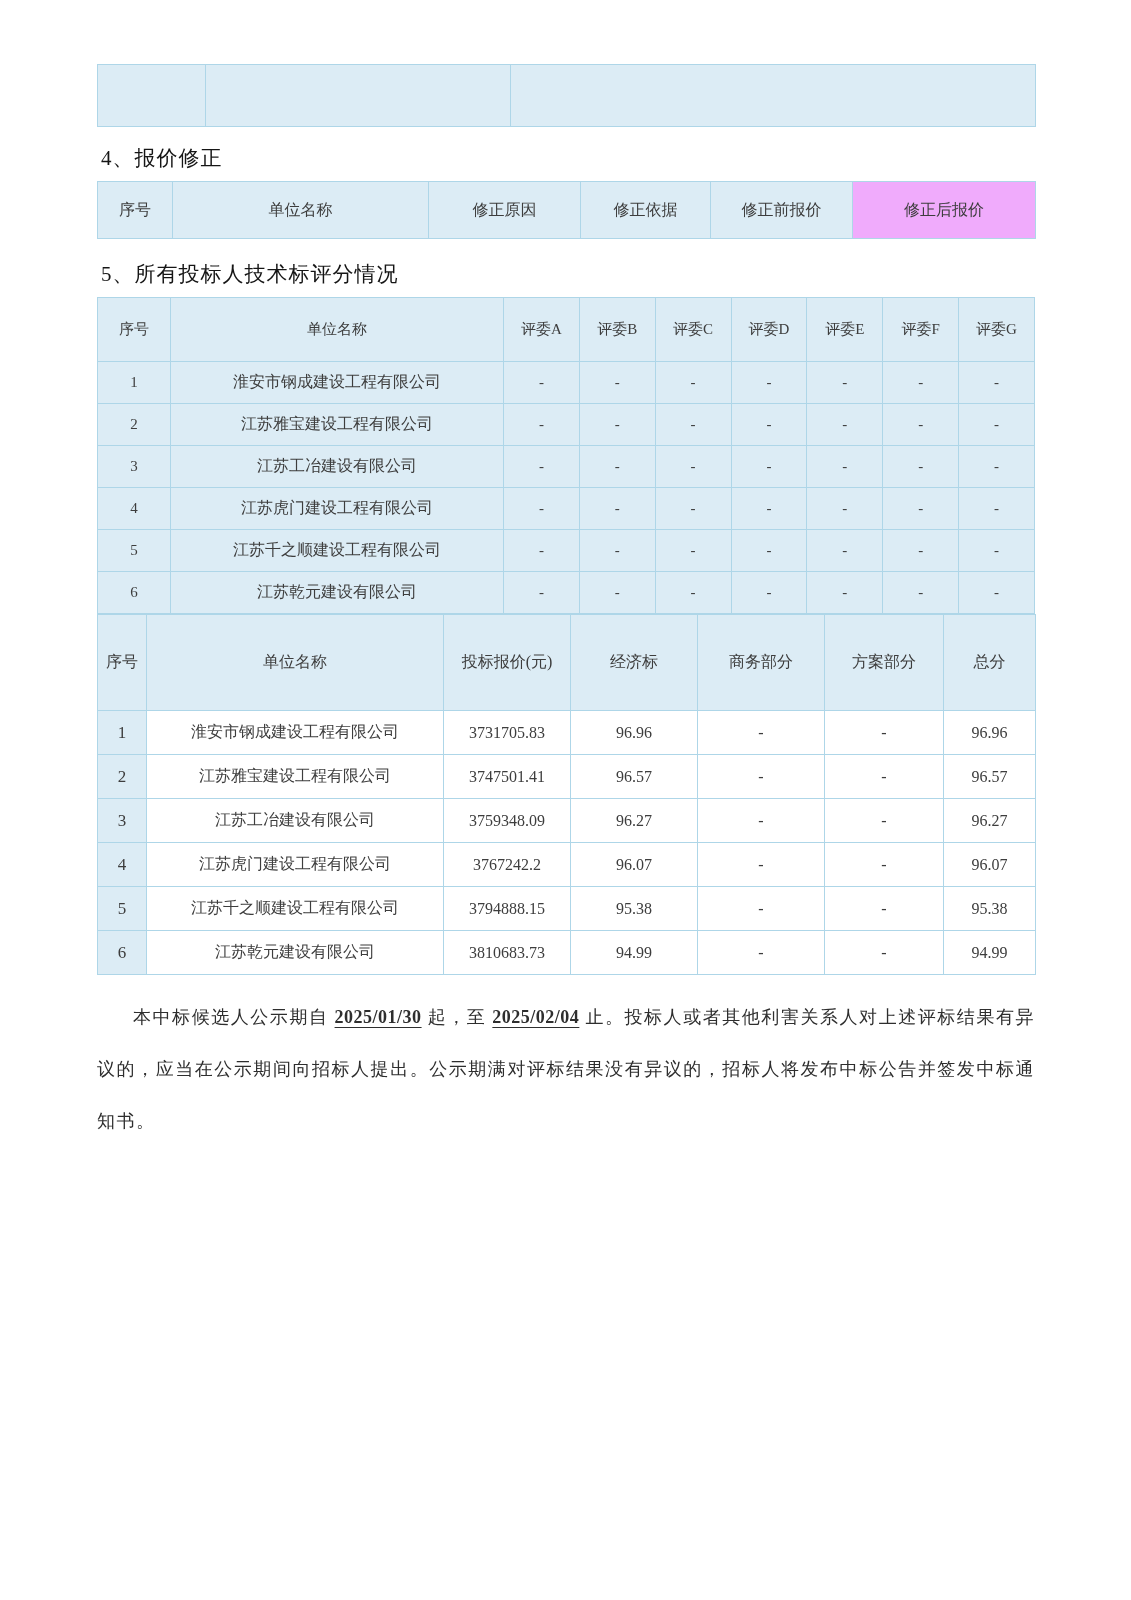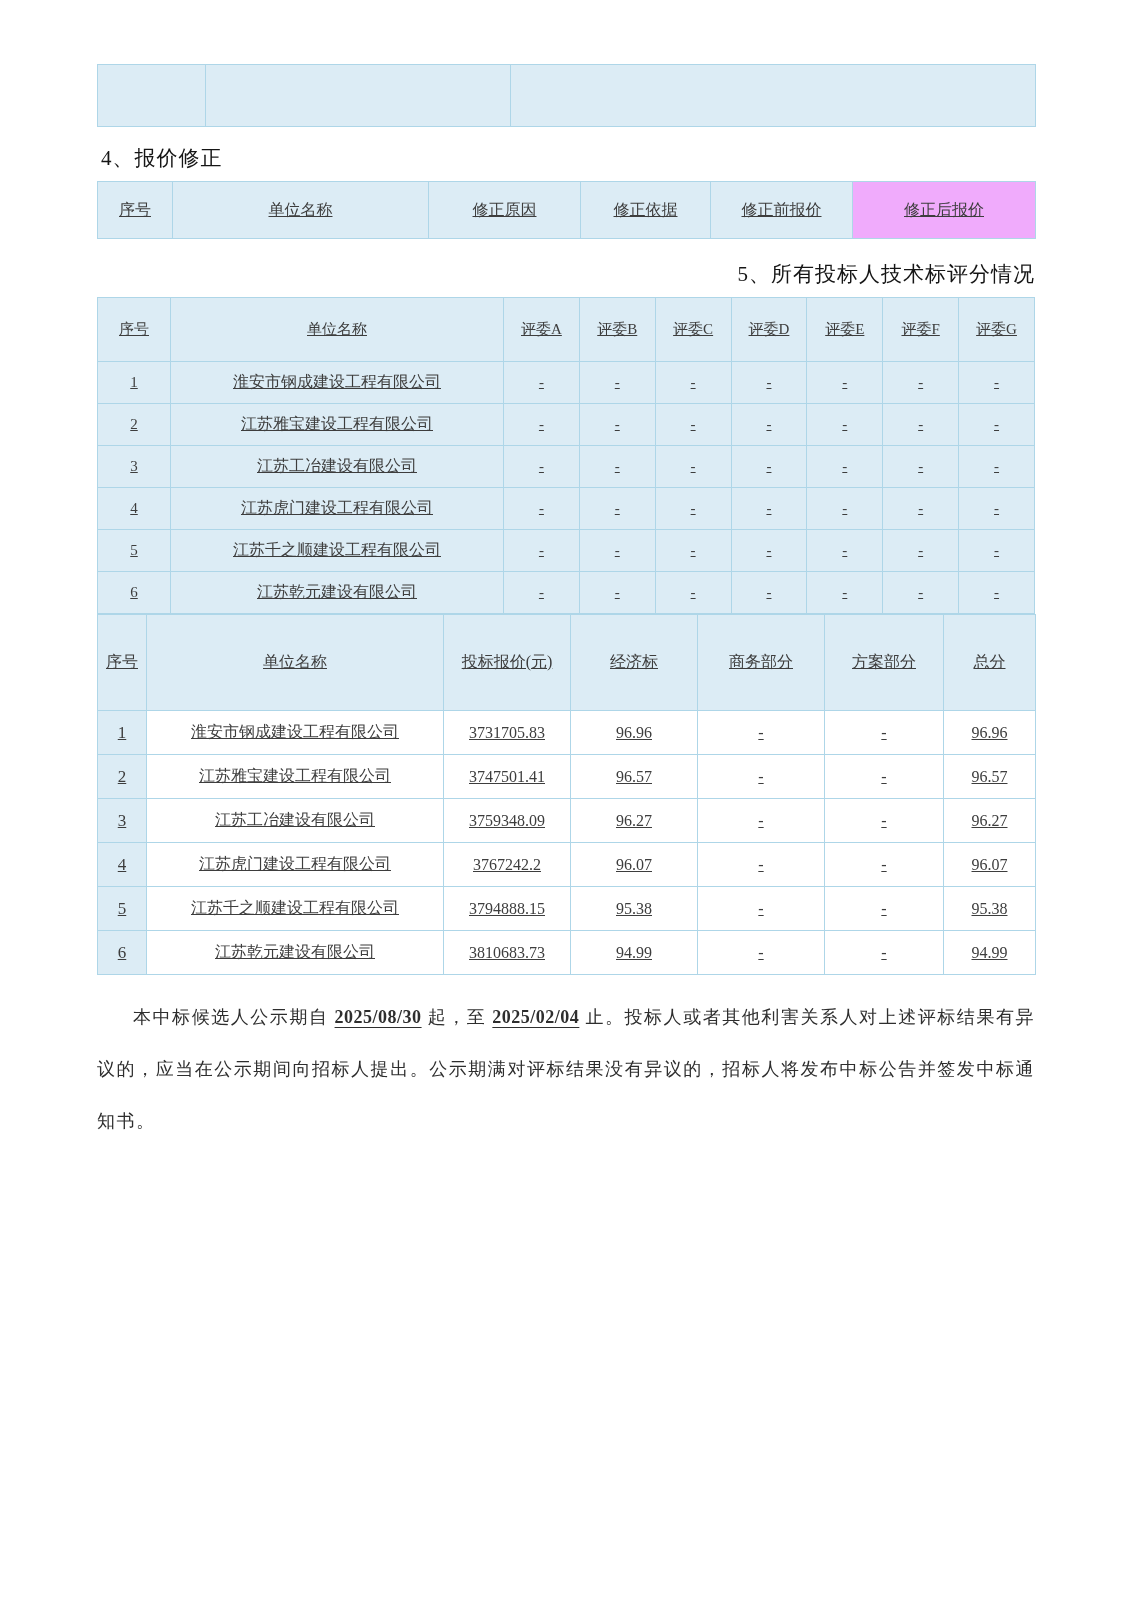--- a/index.html
+++ b/index.html
@@ -5,38 +5,38 @@
   * { box-sizing: border-box; margin: 0; padding: 0; }
   html, body { background: #ffffff; }
   body {
     width: 1131px; height: 1600px;
     font-family: "Liberation Serif", "DejaVu Serif", serif;
     color: #3d3d3d;
     overflow: hidden;
   }
   .page { padding: 64px 96px 0 97px; }
 
-  table { border-collapse: collapse; table-layout: fixed; width: 938px; text-decoration: underline; }
+  table { border-collapse: collapse; table-layout: fixed; width: 938px; }
   th, td {
     border: 1px solid #aed6e8;
     text-align: center; vertical-align: middle;
     font-weight: normal; font-size: 16px;
     overflow: hidden; white-space: nowrap;
   }
 
   
   .top-table td { height: 62px; background: #dcecf5; }
 
   
   h2 {
     font-size: 21px; font-weight: normal; color: #151515;
     letter-spacing: 1px;
   }
   .h4 { margin: 17px 0 9px 4px; }
-  .h5 { margin: 21px 0 9px 4px; text-align: right; }
+  .h5 { margin: 21px 0 9px 4px; }
   .h6 { margin: 33px 0 11px 4px; }
   .h7 { margin: 72px 0 0 0; font-size: 22px; }
   .h7 .winner { text-decoration: underline; text-underline-offset: 4px; }
 
   
   .table4 th { height: 57px; background: #dcecf5; }
   .table4 th:last-child { background: #f0abfc; }
 
   
   .table5 th { height: 64px; background: #dcecf5; font-size: 15px; }
@@ -283,16 +283,16 @@
         <td>3810683.73</td>
         <td>94.99</td>
         <td>-</td>
         <td>-</td>
         <td>94.99</td>
       </tr>
       </tbody>
   </table>
 
 
-  <p class="notice"><span>本中标候选人公示期自 </span><span class="date">2025/08/30</span><span> 起，至 </span><span class="date">2025/02/04</span><span> 止。投标人或者其他利害关系人对上述评标结果有异议的，应当在公示期间向招标人提出。公示期满对评标结果没有异议的，招标人将发布中标公告并签发中标通知书。</span></p>
+  <p class="notice"><span>本中标候选人公示期自 </span><span class="date">2025/01/30</span><span> 起，至 </span><span class="date">2025/02/04</span><span> 止。投标人或者其他利害关系人对上述评标结果有异议的，应当在公示期间向招标人提出。公示期满对评标结果没有异议的，招标人将发布中标公告并签发中标通知书。</span></p>
 
 
 </div>
 
 </body></html>

